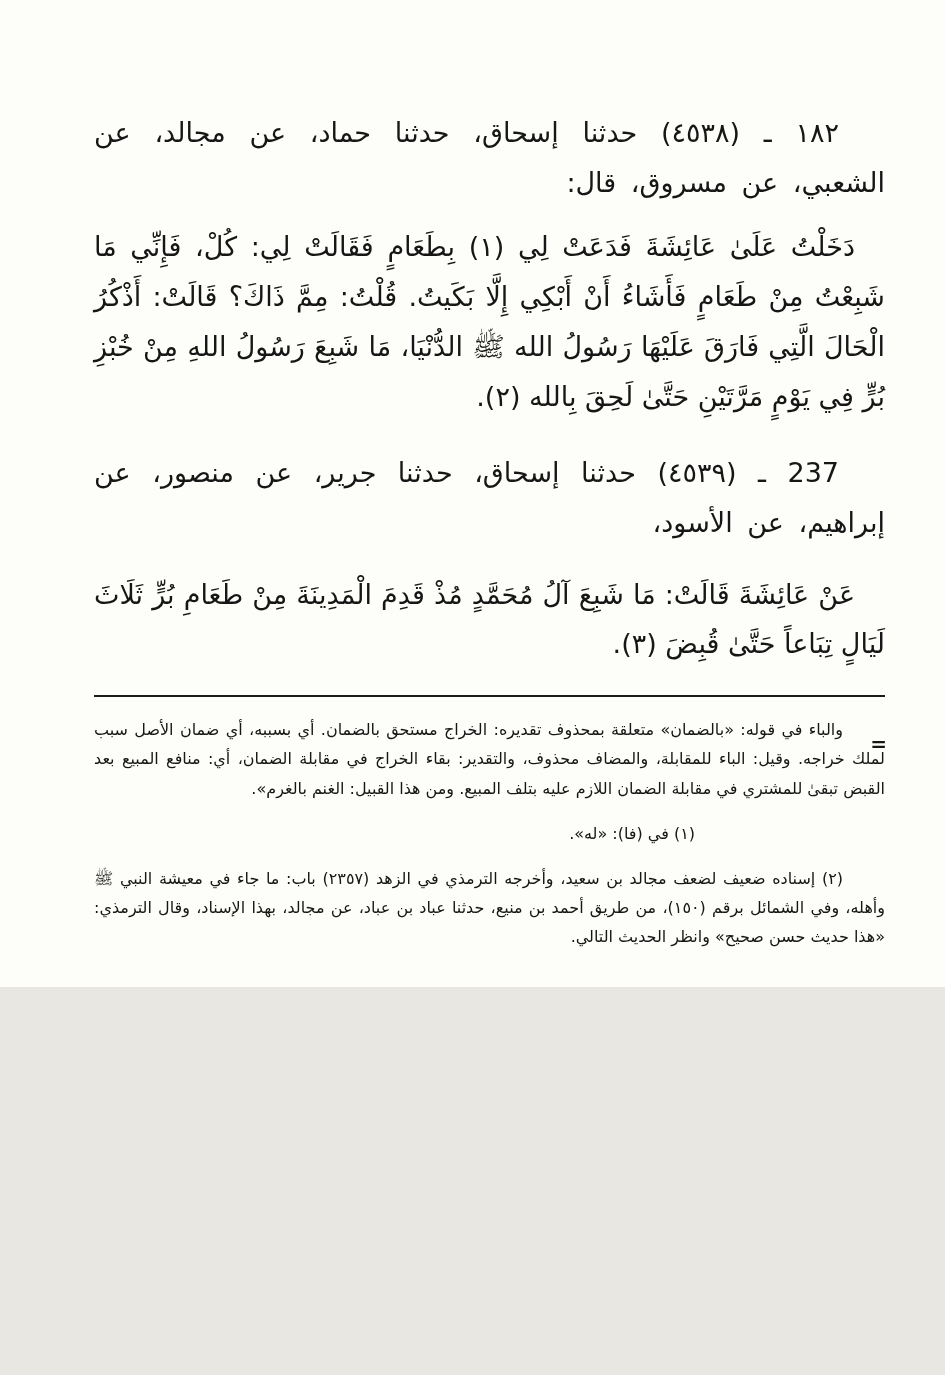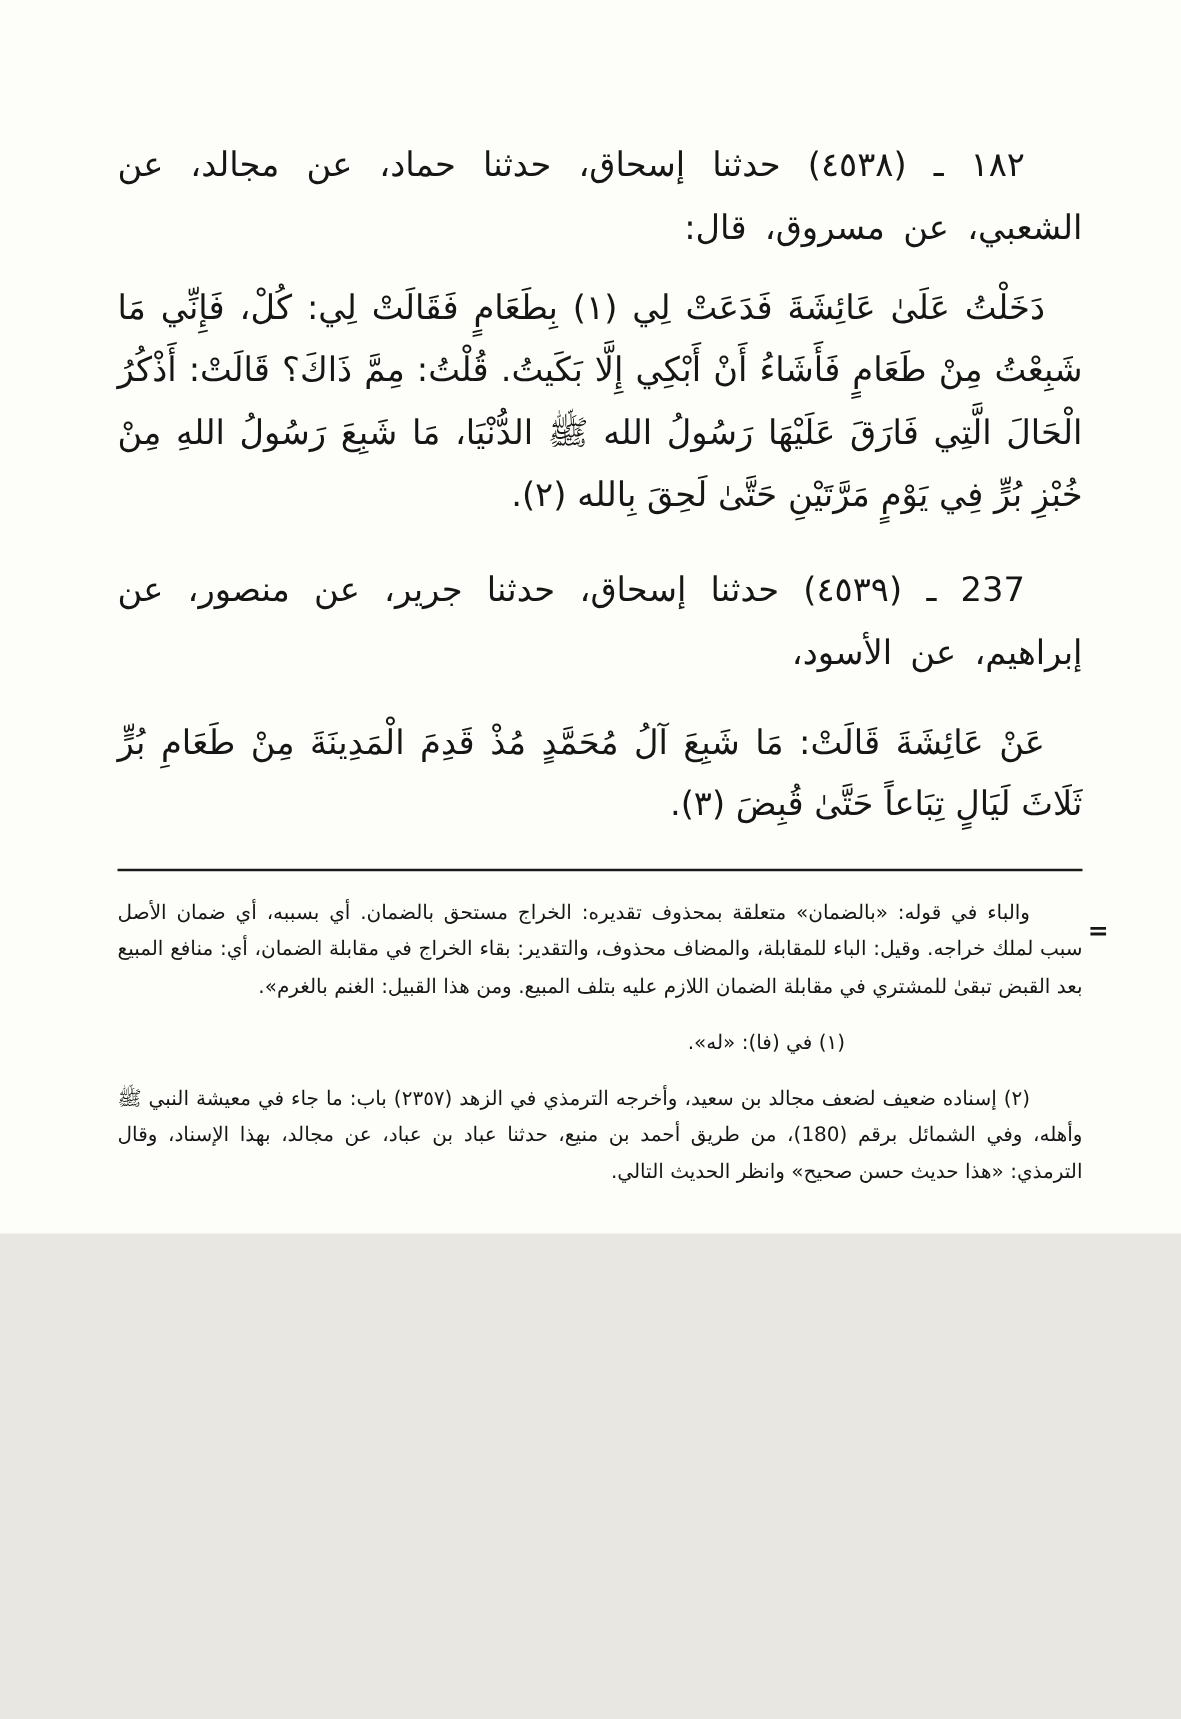--- a/index.html
+++ b/index.html
@@ -9,21 +9,21 @@
     font-family: "DejaVu Sans", sans-serif;
   }
   .page {
     position: relative;
     width: 945px;
     height: 987px;
     margin: 0 auto;
     background: #fdfdfa;
     color: #161616;
     box-sizing: border-box;
-    padding: 108px 79px 0 94px;
+    padding: 108px 60px 0 94px;
     direction: rtl;
     overflow: hidden;
   }
   .body-text p {
     margin: 0 0 14px 0;
     font-size: 27px;
     line-height: 1.85;
     text-align: justify;
     text-align-last: right;
   }
@@ -105,21 +105,21 @@
     <p class="matn matn-2">عَنْ عَائِشَةَ قَالَتْ: مَا شَبِعَ آلُ مُحَمَّدٍ مُذْ قَدِمَ الْمَدِينَةَ مِنْ طَعَامِ بُرٍّ ثَلَاثَ لَيَالٍ تِبَاعاً حَتَّىٰ قُبِضَ (٣).</p>
   </main>
 
   <hr class="footnote-divider">
 
   <span class="cont-marker top">=</span>
 
   <section class="footnotes">
     <p class="cont">والباء في قوله: «بالضمان» متعلقة بمحذوف تقديره: الخراج مستحق بالضمان. أي بسببه، أي ضمان الأصل سبب لملك خراجه. وقيل: الباء للمقابلة، والمضاف محذوف، والتقدير: بقاء الخراج في مقابلة الضمان، أي: منافع المبيع بعد القبض تبقىٰ للمشتري في مقابلة الضمان اللازم عليه بتلف المبيع. ومن هذا القبيل: الغنم بالغرم».</p>
     <p class="short-note">(١) في (فا): «له».</p>
-    <p class="note">(٢) إسناده ضعيف لضعف مجالد بن سعيد، وأخرجه الترمذي في الزهد (٢٣٥٧) باب: ما جاء في معيشة النبي ﷺ وأهله، وفي الشمائل برقم (180)، من طريق أحمد بن منيع، حدثنا عباد بن عباد، عن مجالد، بهذا الإسناد، وقال الترمذي: «هذا حديث حسن صحيح» وانظر الحديث التالي.</p>
+    <p class="note">(٢) إسناده ضعيف لضعف مجالد بن سعيد، وأخرجه الترمذي في الزهد (٢٣٥٧) باب: ما جاء في معيشة النبي ﷺ وأهله، وفي الشمائل برقم (١٥٠)، من طريق أحمد بن منيع، حدثنا عباد بن عباد، عن مجالد، بهذا الإسناد، وقال الترمذي: «هذا حديث حسن صحيح» وانظر الحديث التالي.</p>
   </section>
 
   <span class="cont-marker bottom">=</span>
 
   <footer class="page-footer">
     <span class="page-number">٣٣</span>
   </footer>
 
 </div>
 

